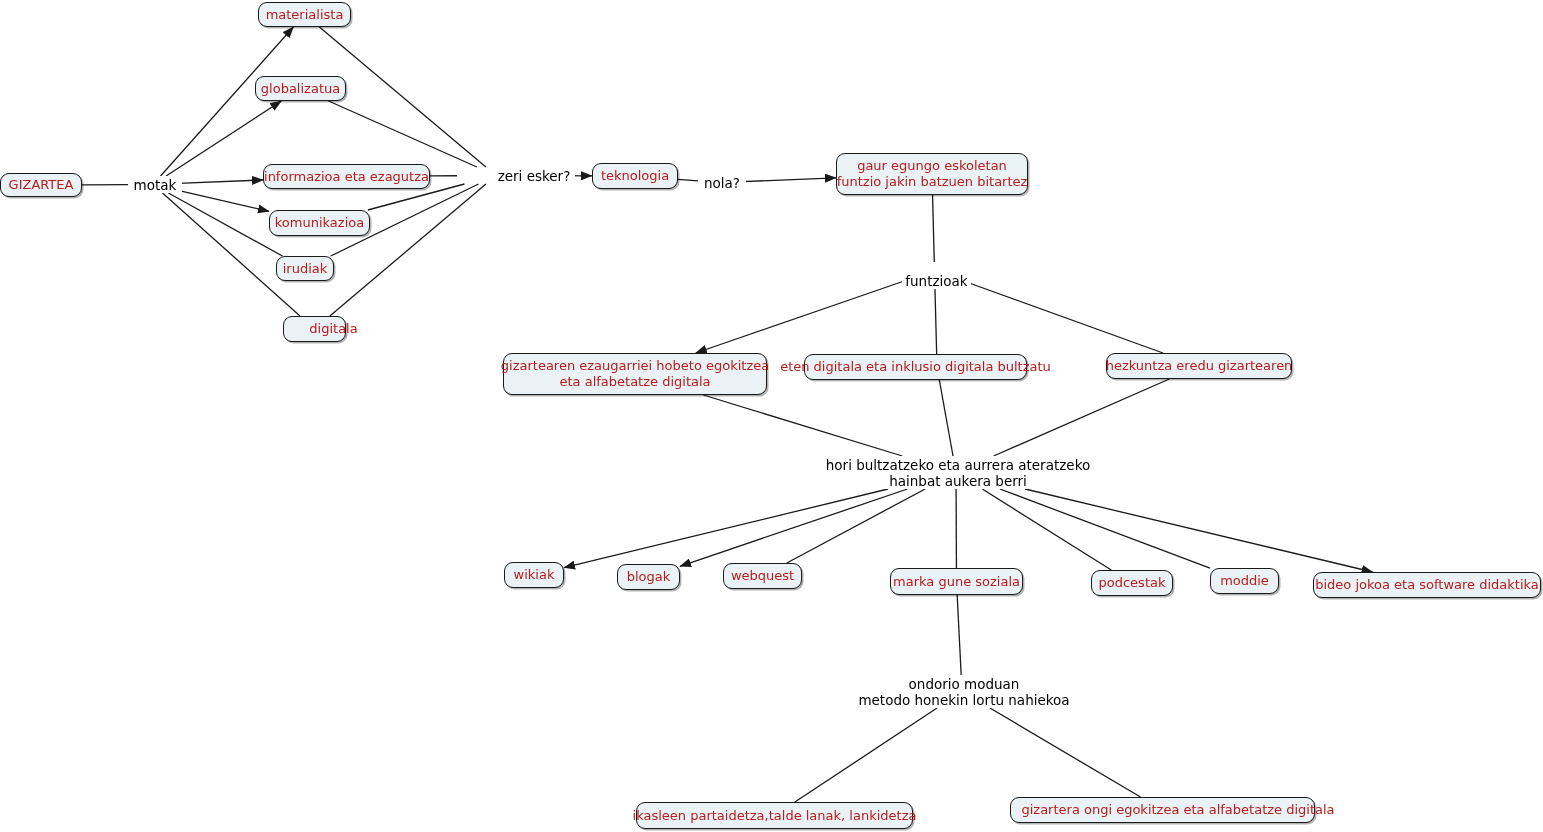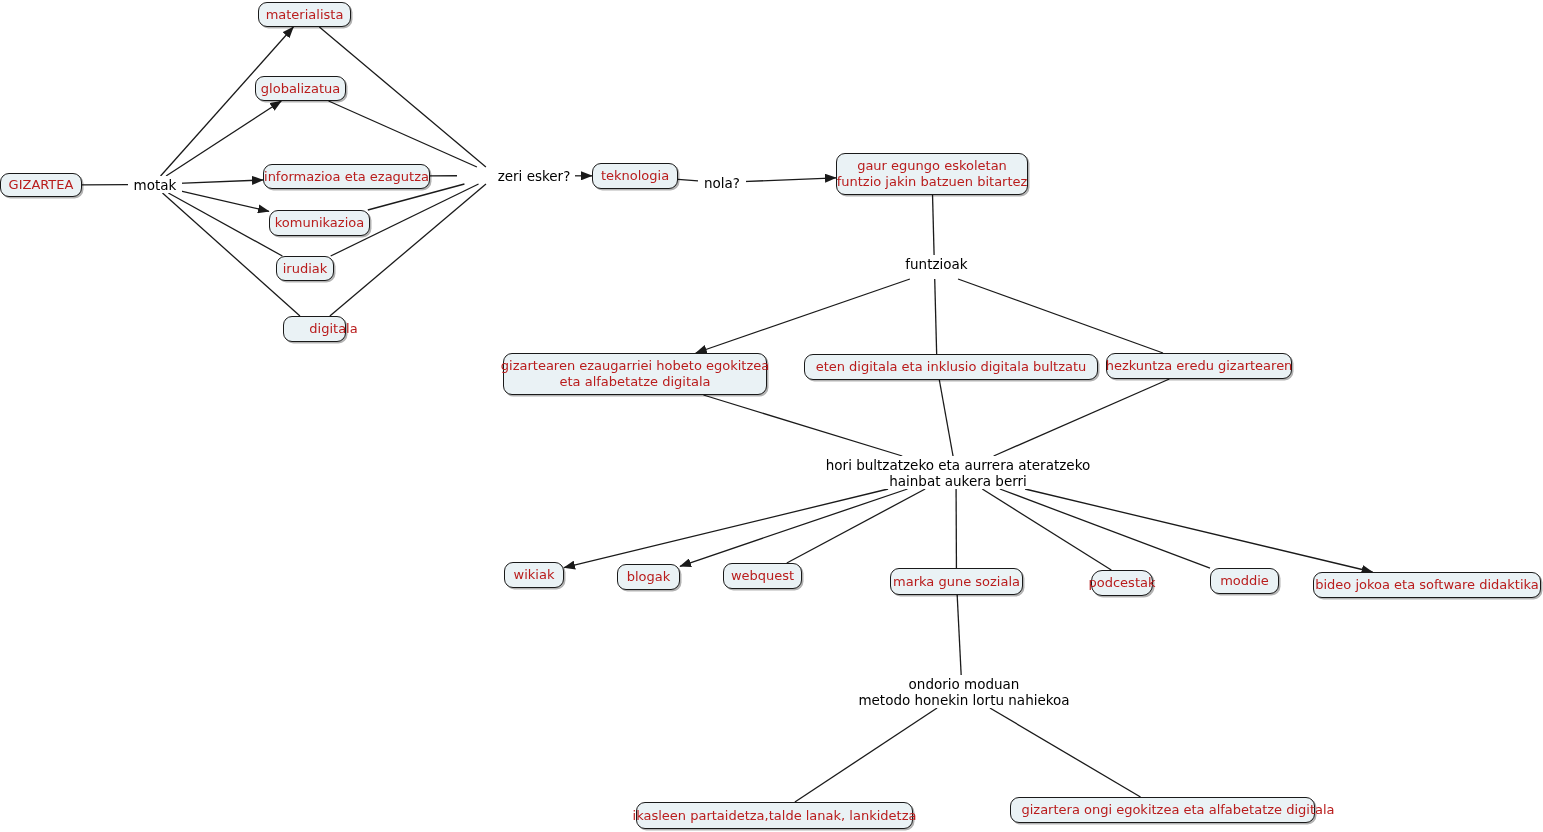--- a/index.html
+++ b/index.html
@@ -109,35 +109,35 @@
       <div class="node" style="left: 255px; top: 76px; width: 91px; height: 25px;">globalizatua</div>
       <div class="node" style="left: 263px; top: 164px; width: 167px; height: 25px;">informazioa eta ezagutza</div>
       <div class="node" style="left: 269px; top: 210px; width: 101px; height: 26px;">komunikazioa</div>
       <div class="node" style="left: 276px; top: 256px; width: 58px; height: 25px;">irudiak</div>
       <div class="node" style="left: 283px; top: 316px; width: 63px; height: 26px; padding-left: 47px;">digitala</div>
       <div class="node" style="left: 592px; top: 163px; width: 86px; height: 26px;">teknologia</div>
       <div class="node" style="left: 836px; top: 153px; width: 192px; height: 42px;">gaur egungo eskoletan
 funtzio jakin batzuen bitartez</div>
       <div class="node" style="left: 503px; top: 353px; width: 264px; height: 42px;">gizartearen ezaugarriei hobeto egokitzea
 eta alfabetatze digitala</div>
-      <div class="node" style="left: 804px; top: 354px; width: 294px; height: 26px;">eten digitala eta inklusio digitala bultzatu</div>
+      <div class="node" style="left: 804px; top: 354px; width: 223px; height: 26px;">eten digitala eta inklusio digitala bultzatu</div>
       <div class="node" style="left: 1106px; top: 353px; width: 186px; height: 26px;">hezkuntza eredu gizartearen</div>
       <div class="node" style="left: 504px; top: 562px; width: 60px; height: 26px;">wikiak</div>
       <div class="node" style="left: 617px; top: 564px; width: 63px; height: 26px;">blogak</div>
       <div class="node" style="left: 723px; top: 563px; width: 79px; height: 26px;">webquest</div>
       <div class="node" style="left: 890px; top: 568px; width: 133px; height: 27px;">marka gune soziala</div>
-      <div class="node" style="left: 1091px; top: 570px; width: 62px; height: 26px; border-radius: 11px;">podcestak</div>
+      <div class="node" style="left: 1091px; top: 570px; width: 82px; height: 26px;">podcestak</div>
       <div class="node" style="left: 1210px; top: 568px; width: 69px; height: 26px;">moddie</div>
       <div class="node" style="left: 1313px; top: 572px; width: 228px; height: 26px;">bideo jokoa eta software didaktika</div>
       <div class="node" style="left: 636px; top: 802px; width: 277px; height: 27px;">ikasleen partaidetza,talde lanak, lankidetza</div>
       <div class="node" style="left: 1010px; top: 797px; width: 305px; height: 26px; padding-left: 40px;">gizartera ongi egokitzea eta alfabetatze digitala</div>
     </div>
   <div id="label-layer">
       <div class="linklabel" style="left: 128px; top: 176px; width: 50px; height: 17px;">motak</div>
       <div class="linklabel" style="left: 457px; top: 167px; width: 78px; height: 17px; margin-left: 36px;">zeri esker?</div>
       <div class="linklabel" style="left: 698px; top: 174px; width: 44px; height: 17px;">nola?</div>
-      <div class="linklabel" style="left: 902px; top: 255px; width: 65px; height: 17px;">funtzioak</div>
+      <div class="linklabel" style="left: 902px; top: 272px; width: 65px; height: 17px;">funtzioak</div>
       <div class="linklabel" style="left: 836px; top: 456px; width: 240px; height: 33px;">hori bultzatzeko eta aurrera ateratzeko
 hainbat aukera berri</div>
       <div class="linklabel" style="left: 866px; top: 675px; width: 192px; height: 33px;">ondorio moduan
 metodo honekin lortu nahiekoa</div>
     </div>
 </div>
 
 </body></html>

